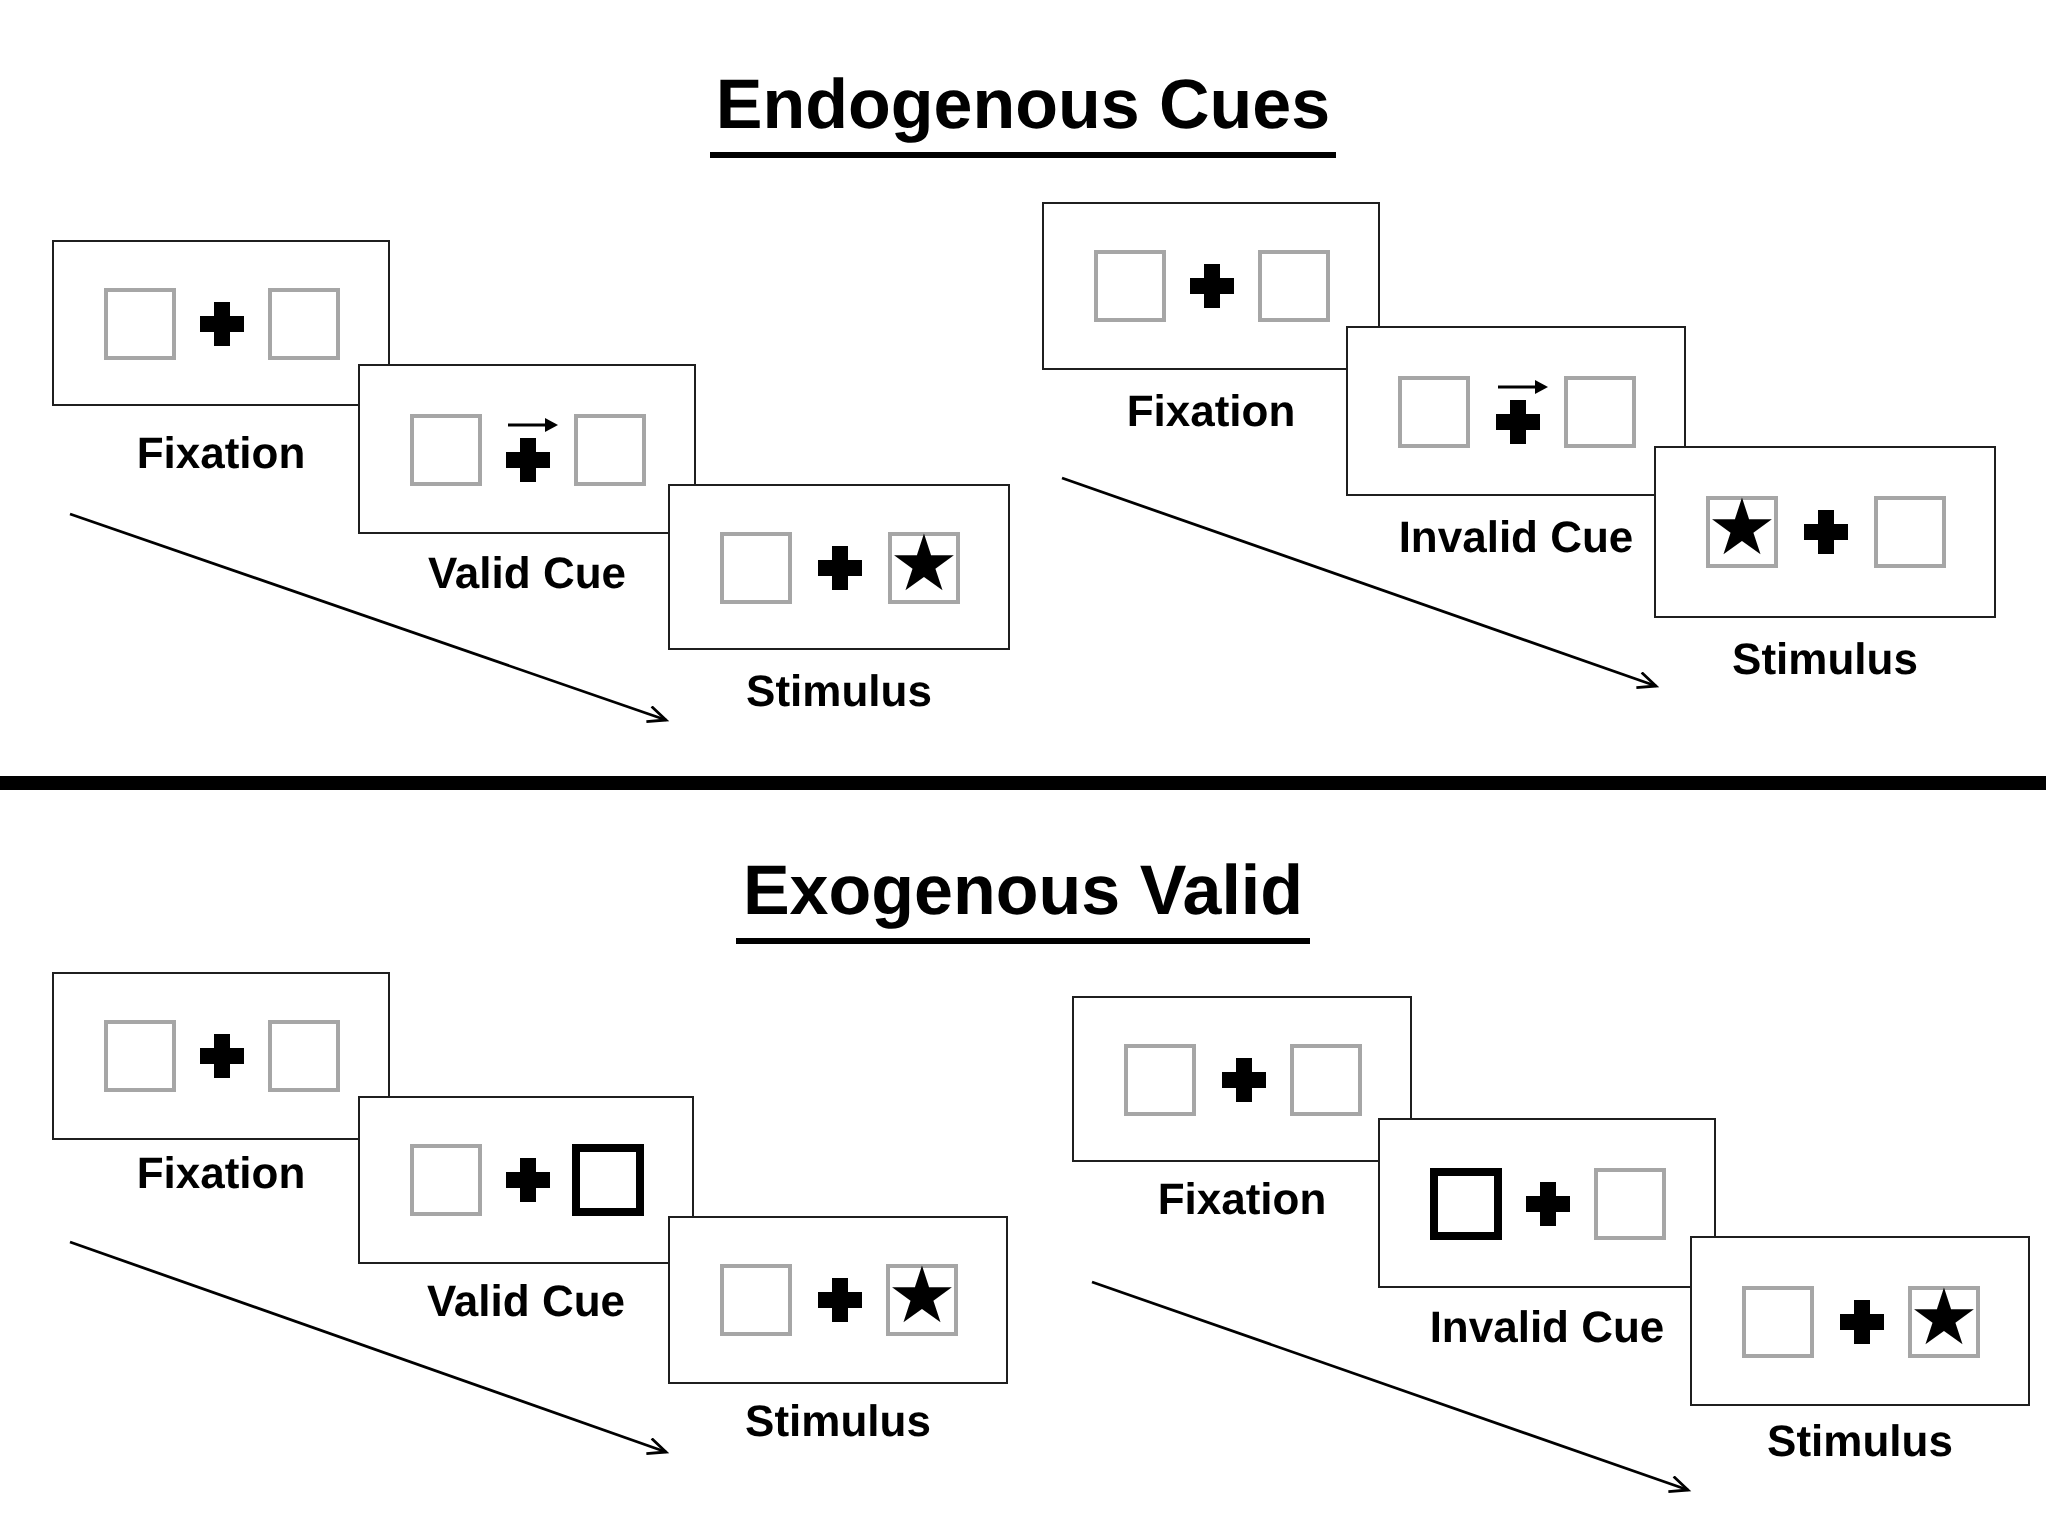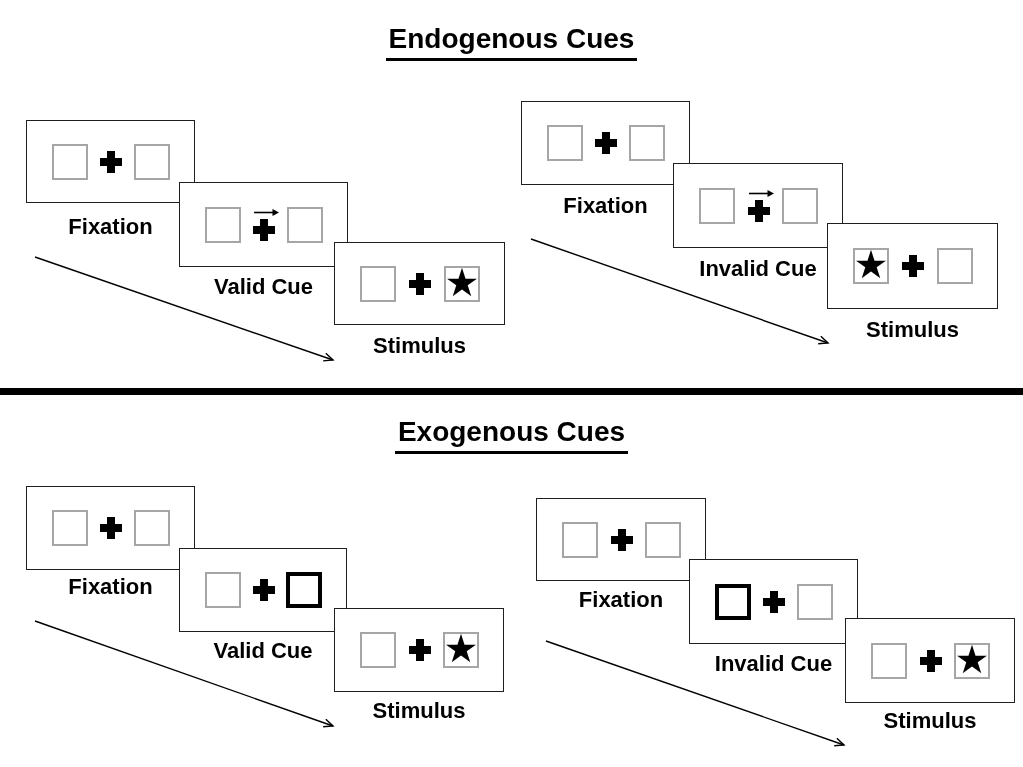--- a/index.html
+++ b/index.html
@@ -2,22 +2,22 @@
 <html><head>
 <meta charset="utf-8">
 <style>
   html,body{margin:0;padding:0;background:#fff;}
   body{
     width:1023px;height:767px;position:relative;overflow:hidden;
     font-family:"Liberation Sans", sans-serif;color:#000;
   }
   .title-wrap{position:absolute;left:0;width:1023px;text-align:center;}
   .title{
-    display:inline-block;font-weight:bold;font-size:28px;line-height:1.1;
-    border-bottom:3px solid #000;padding:0 3px 3px 3px;
+    display:inline-block;font-weight:bold;font-size:35px;line-height:1.1;
+    border-bottom:3px solid #000;padding:0 3px 3px 3px;margin-top:10px;
   }
   .panel{
     position:absolute;background:#fff;border:1px solid #1f1f1f;
     display:flex;align-items:center;justify-content:space-between;
     padding:0 24px 0 25px;box-sizing:border-box;
   }
   .sq{
     width:36px;height:36px;box-sizing:border-box;
     border:2px solid #a6a6a6;background:#fff;
     display:flex;align-items:center;justify-content:center;
@@ -116,21 +116,21 @@
       <div class="sq"></div>
     </div>
     <div class="plabel" style="left:827px;top:319px;width:171px;">Stimulus</div>
   </div>
 </div>
 
 <div class="divider"></div>
 
 <div>
   <div class="title-wrap" style="top:417px;">
-    <span class="title">Exogenous Cues</span>
+    <span class="title">Exogenous Valid</span>
   </div>
 
   <div>
     <svg class="tarrow" style="left:30px;top:614px;" width="310" height="120">
       <line x1="5" y1="7" x2="303" y2="112" stroke="#000" stroke-width="1.4" marker-end="url(#ah)"></line>
     </svg>
     <div class="panel" style="left:26px;top:486px;width:169px;height:84px;">
       <div class="sq"></div>
       <div class="cross"></div>
       <div class="sq"></div>

